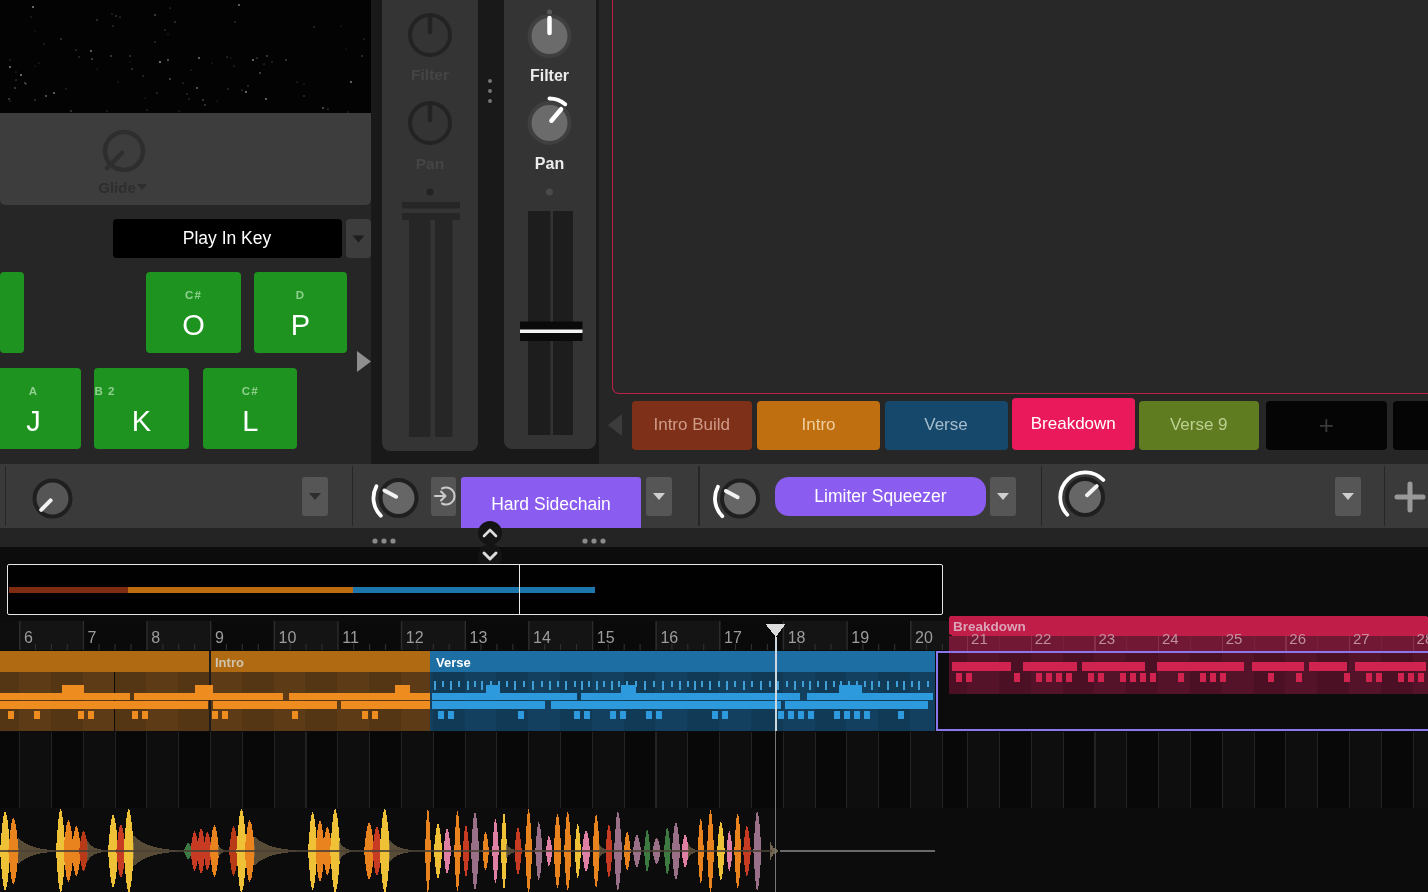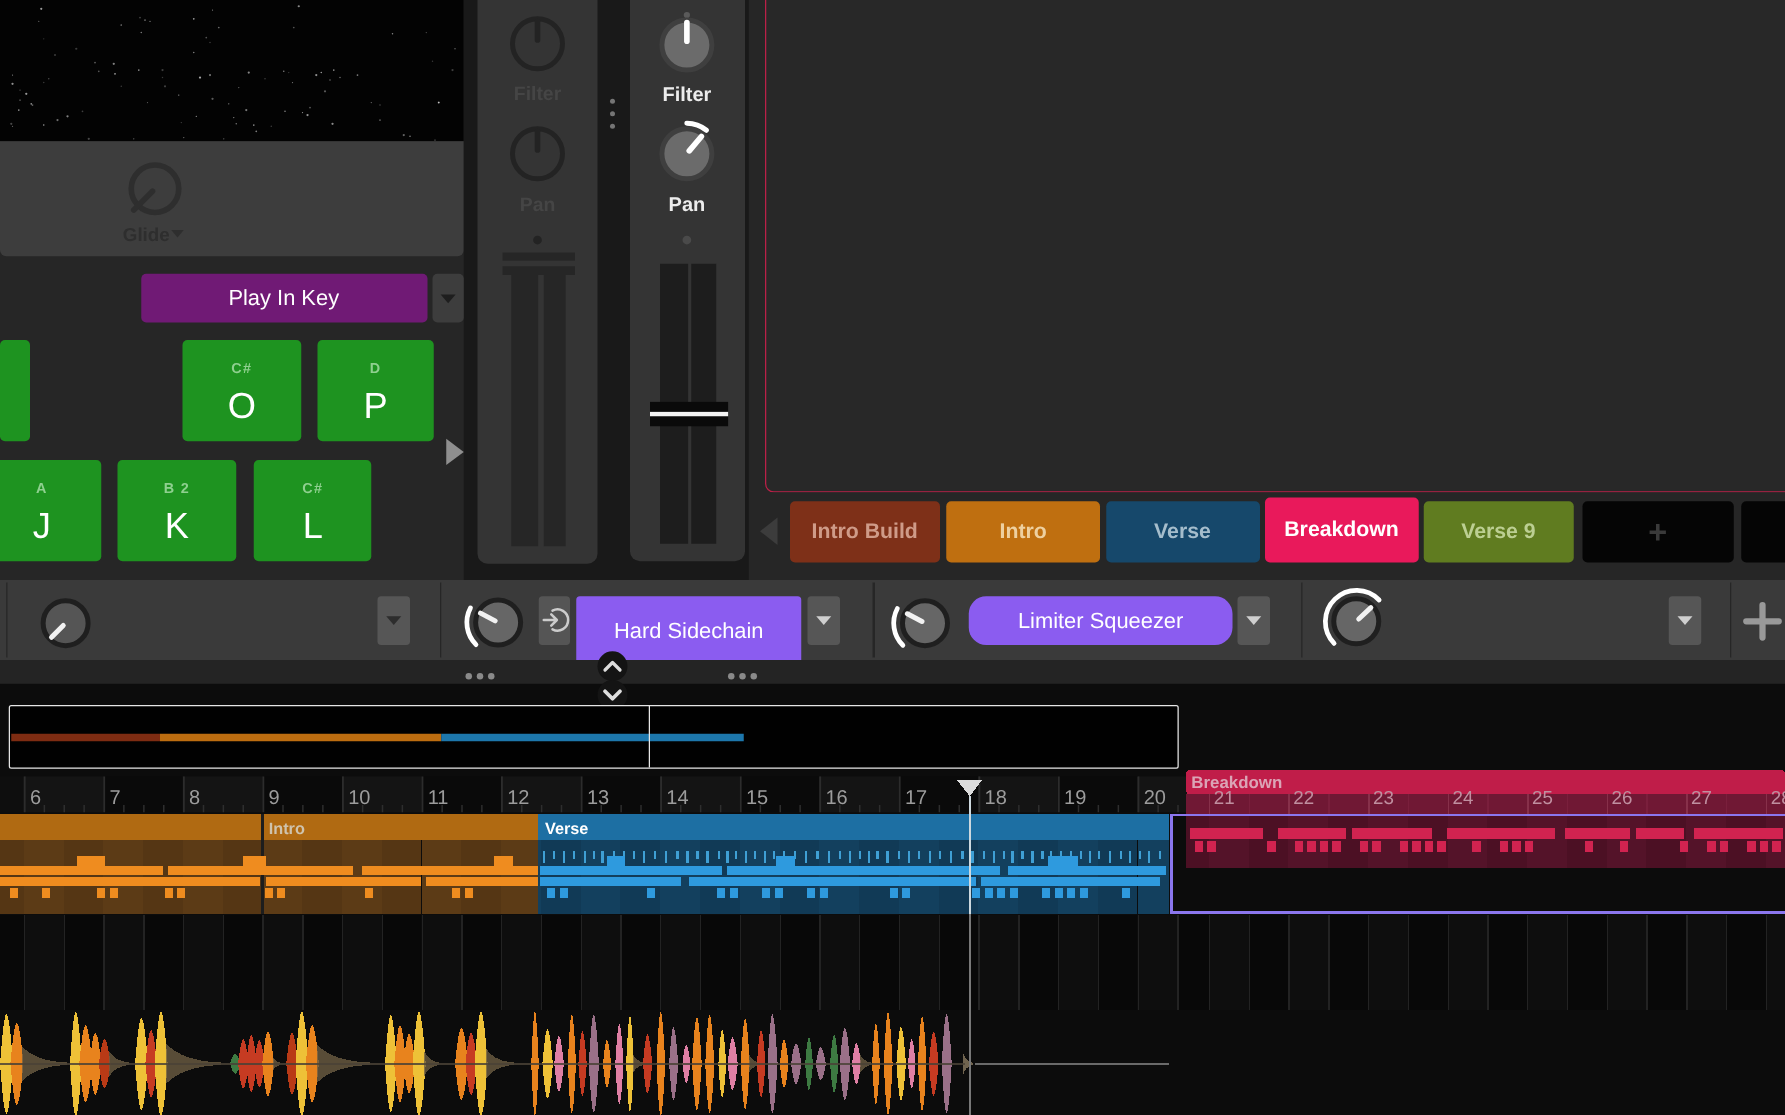--- a/index.html
+++ b/index.html
@@ -1,17 +1,17 @@
 <!DOCTYPE html>
 <html><head><meta charset="utf-8"><style>
 *{margin:0;padding:0;box-sizing:border-box;}
 html,body{width:1428px;height:892px;overflow:hidden;background:#262626;
  font-family:"Liberation Sans",sans-serif;}
 .abs{position:absolute;}
-.btn-label{display:flex;align-items:center;justify-content:center;font-weight:700;}
+.btn-label{display:flex;align-items:center;justify-content:center;font-weight:400;}
 </style></head><body>
 <div class="abs" style="left:0;top:0;width:1428px;height:892px;background:#262626;">
 
 <div class="abs" style="left:0;top:0;width:371px;height:113px;background:#030303;"><svg width="371" height="113">
         <circle cx="120" cy="17" r="0.5" fill="#fff" opacity="0.57"></circle>
         <circle cx="35" cy="66" r="0.6" fill="#fff" opacity="0.22"></circle>
         <circle cx="157" cy="93" r="0.5" fill="#fff" opacity="0.63"></circle>
         <circle cx="234" cy="66" r="0.5" fill="#fff" opacity="0.46"></circle>
         <circle cx="147" cy="110" r="0.5" fill="#fff" opacity="0.45"></circle>
         <circle cx="212" cy="63" r="0.6" fill="#fff" opacity="0.25"></circle>
@@ -748,36 +748,36 @@
       <path d="M 734.3 304 C 735.5 281.3 736.5 266.1 737.8 266.1 C 739.3 269.1 740.3 286.9 741.2 304 C 740.3 321.1 739.3 338.9 737.8 341.9 C 736.5 341.9 735.5 326.7 734.3 304 Z" fill="#e8831d"></path>
       <path d="M 743.1 304 C 744.5 288.5 745.6 278.2 747.0 278.2 C 748.7 280.3 749.8 292.4 750.9 304 C 749.8 315.6 748.7 327.7 747.0 329.8 C 745.6 329.8 744.5 319.5 743.1 304 Z" fill="#c63b22"></path>
       <path d="M 753.4 304 C 754.8 280.1 755.9 264.2 757.4 264.2 C 759.2 267.4 760.3 286.1 761.4 304 C 760.3 321.9 759.2 340.6 757.4 343.8 C 755.9 343.8 754.8 327.9 753.4 304 Z" fill="#9a7088"></path>
       <path d="M 770.0 294.0 Q 772.4 302 778.0 303 L 778.0 305 Q 772.4 306 770.0 314.0 Z" fill="#8a7a60" opacity="0.8"></path>
       <rect x="0" y="303.29999999999995" width="772" height="1.5" fill="#4a4236" opacity="0.85"></rect>
       <rect x="780" y="303.29999999999995" width="155" height="1.5" fill="#6a6a6a"></rect>
       <path d="M 765.5 77 L 785.5 77 L 775.8 90 Z" fill="#dcdcdc"></path>
       <rect x="775" y="90" width="1.6" height="94" fill="#cdd8de"></rect>
       <rect x="775" y="184" width="1.4" height="161" fill="#787878"></rect>
     </svg>
-<div class="abs btn-label" style="left:112.5px;top:218.5px;width:229px;height:39.5px;background:#701a75;color:#fff;font-size:17.5px;font-weight:400;border-radius:4px;">Play In Key</div>
+<div class="abs btn-label" style="left:112.5px;top:218.5px;width:229px;height:39.5px;background:#000000;color:#fff;font-size:17.5px;font-weight:400;border-radius:4px;">Play In Key</div>
 <div class="abs" style="left:346px;top:218.5px;width:25px;height:39.5px;background:#3d3d3d;border-radius:4px;"></div>
 <svg class="abs" style="left:346px;top:218.5px;" width="25" height="39.5">
       <path d="M 6.5 16.5 l 12 0 l -6 7 z" fill="#1e1e1e"></path>
     </svg>
 <div class="abs" style="left:0px;top:272px;width:24.3px;height:81px;background:#1e9320;border-radius:4px;"></div>
 <div class="abs" style="left:145.8px;top:272px;width:95.3px;height:81px;background:#1e9320;border-radius:4px;"></div>
 <div class="abs" style="left:145.8px;top:289px;width:95.3px;text-align:center;color:#8fd08f;font-size:11.5px;font-weight:700;letter-spacing:1px;">C#</div>
 <div class="abs" style="left:145.8px;top:309px;width:95.3px;text-align:center;color:#fff;font-size:29px;">O</div>
 <div class="abs" style="left:253.9px;top:272px;width:93px;height:81px;background:#1e9320;border-radius:4px;"></div>
 <div class="abs" style="left:253.9px;top:289px;width:93px;text-align:center;color:#8fd08f;font-size:11.5px;font-weight:700;letter-spacing:1px;">D</div>
 <div class="abs" style="left:253.9px;top:309px;width:93px;text-align:center;color:#fff;font-size:29px;">P</div>
 <div class="abs" style="left:-14px;top:368px;width:95px;height:81px;background:#1e9320;border-radius:4px;"></div>
 <div class="abs" style="left:-14px;top:385px;width:95px;text-align:center;color:#8fd08f;font-size:11.5px;font-weight:700;letter-spacing:1px;">A</div>
 <div class="abs" style="left:-14px;top:405px;width:95px;text-align:center;color:#fff;font-size:29px;">J</div>
 <div class="abs" style="left:94.4px;top:368px;width:94.3px;height:81px;background:#1e9320;border-radius:4px;"></div>
-<div class="abs" style="left:94.4px;top:385px;width:94.3px;text-align:center;color:#8fd08f;font-size:11.5px;font-weight:700;letter-spacing:1px;">B 2</div>
+<div class="abs" style="left:94.4px;top:385px;width:94.3px;color:#8fd08f;font-size:11.5px;font-weight:700;letter-spacing:1px;">B 2</div>
 <div class="abs" style="left:94.4px;top:405px;width:94.3px;text-align:center;color:#fff;font-size:29px;">K</div>
 <div class="abs" style="left:203px;top:368px;width:94.4px;height:81px;background:#1e9320;border-radius:4px;"></div>
 <div class="abs" style="left:203px;top:385px;width:94.4px;text-align:center;color:#8fd08f;font-size:11.5px;font-weight:700;letter-spacing:1px;">C#</div>
 <div class="abs" style="left:203px;top:405px;width:94.4px;text-align:center;color:#fff;font-size:29px;">L</div>
 <svg class="abs" style="left:355px;top:350px;" width="18" height="23">
       <path d="M 2 1 L 2 22 L 16 11.5 Z" fill="#8f8f8f"></path>
     </svg>
 </div>
 </body></html>

